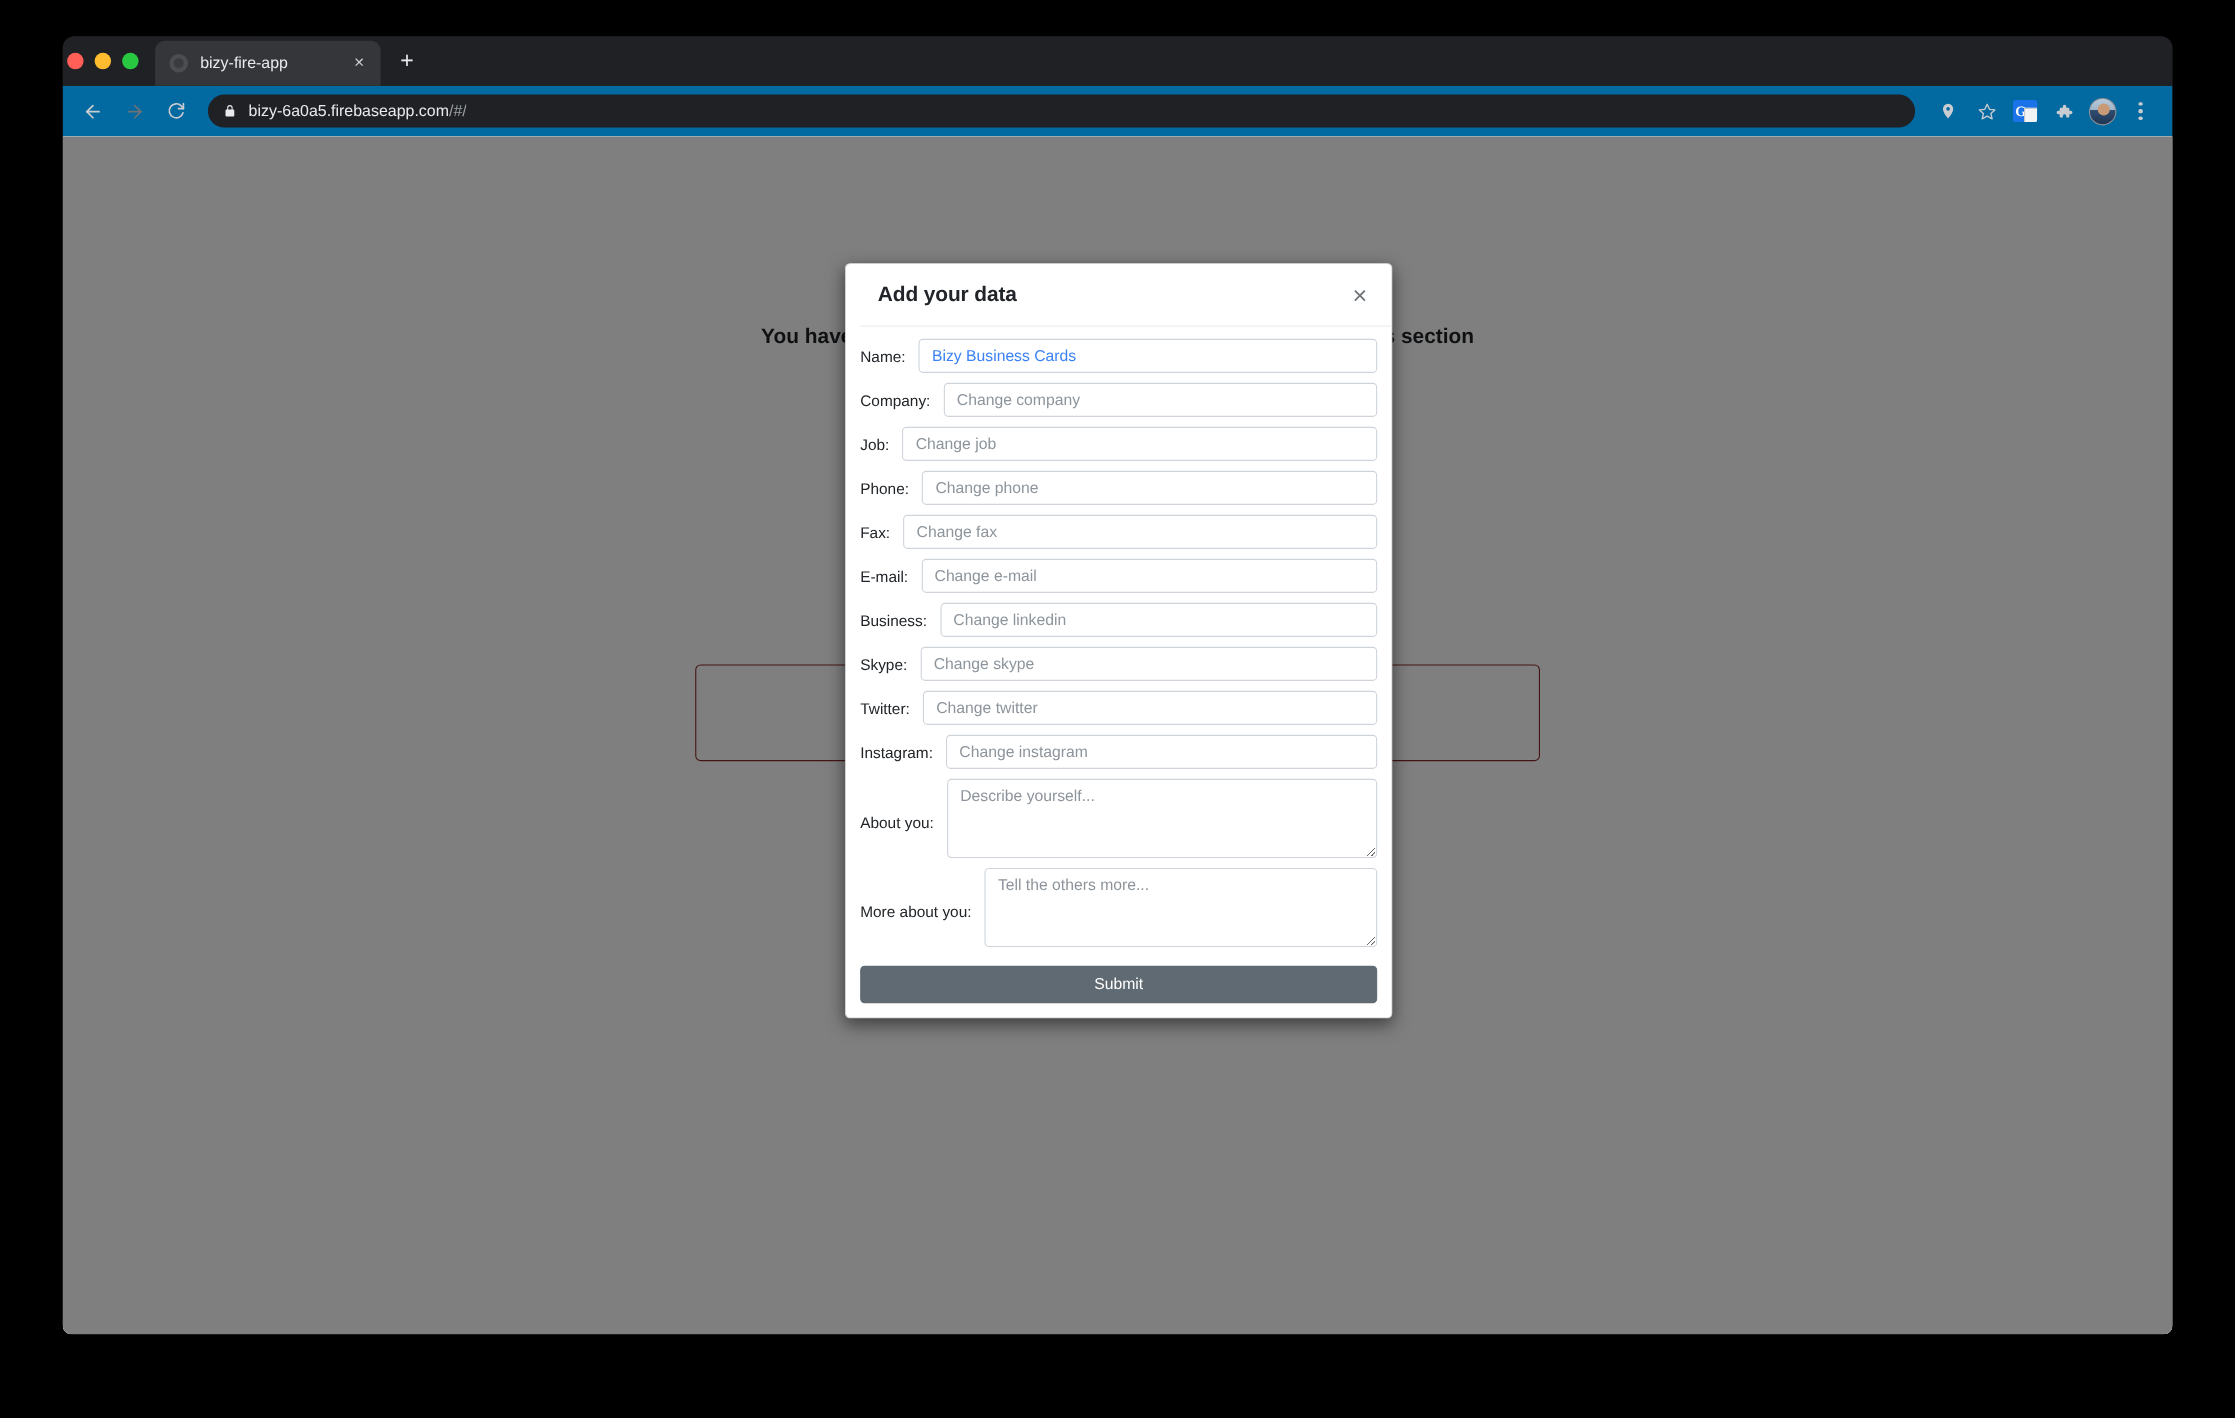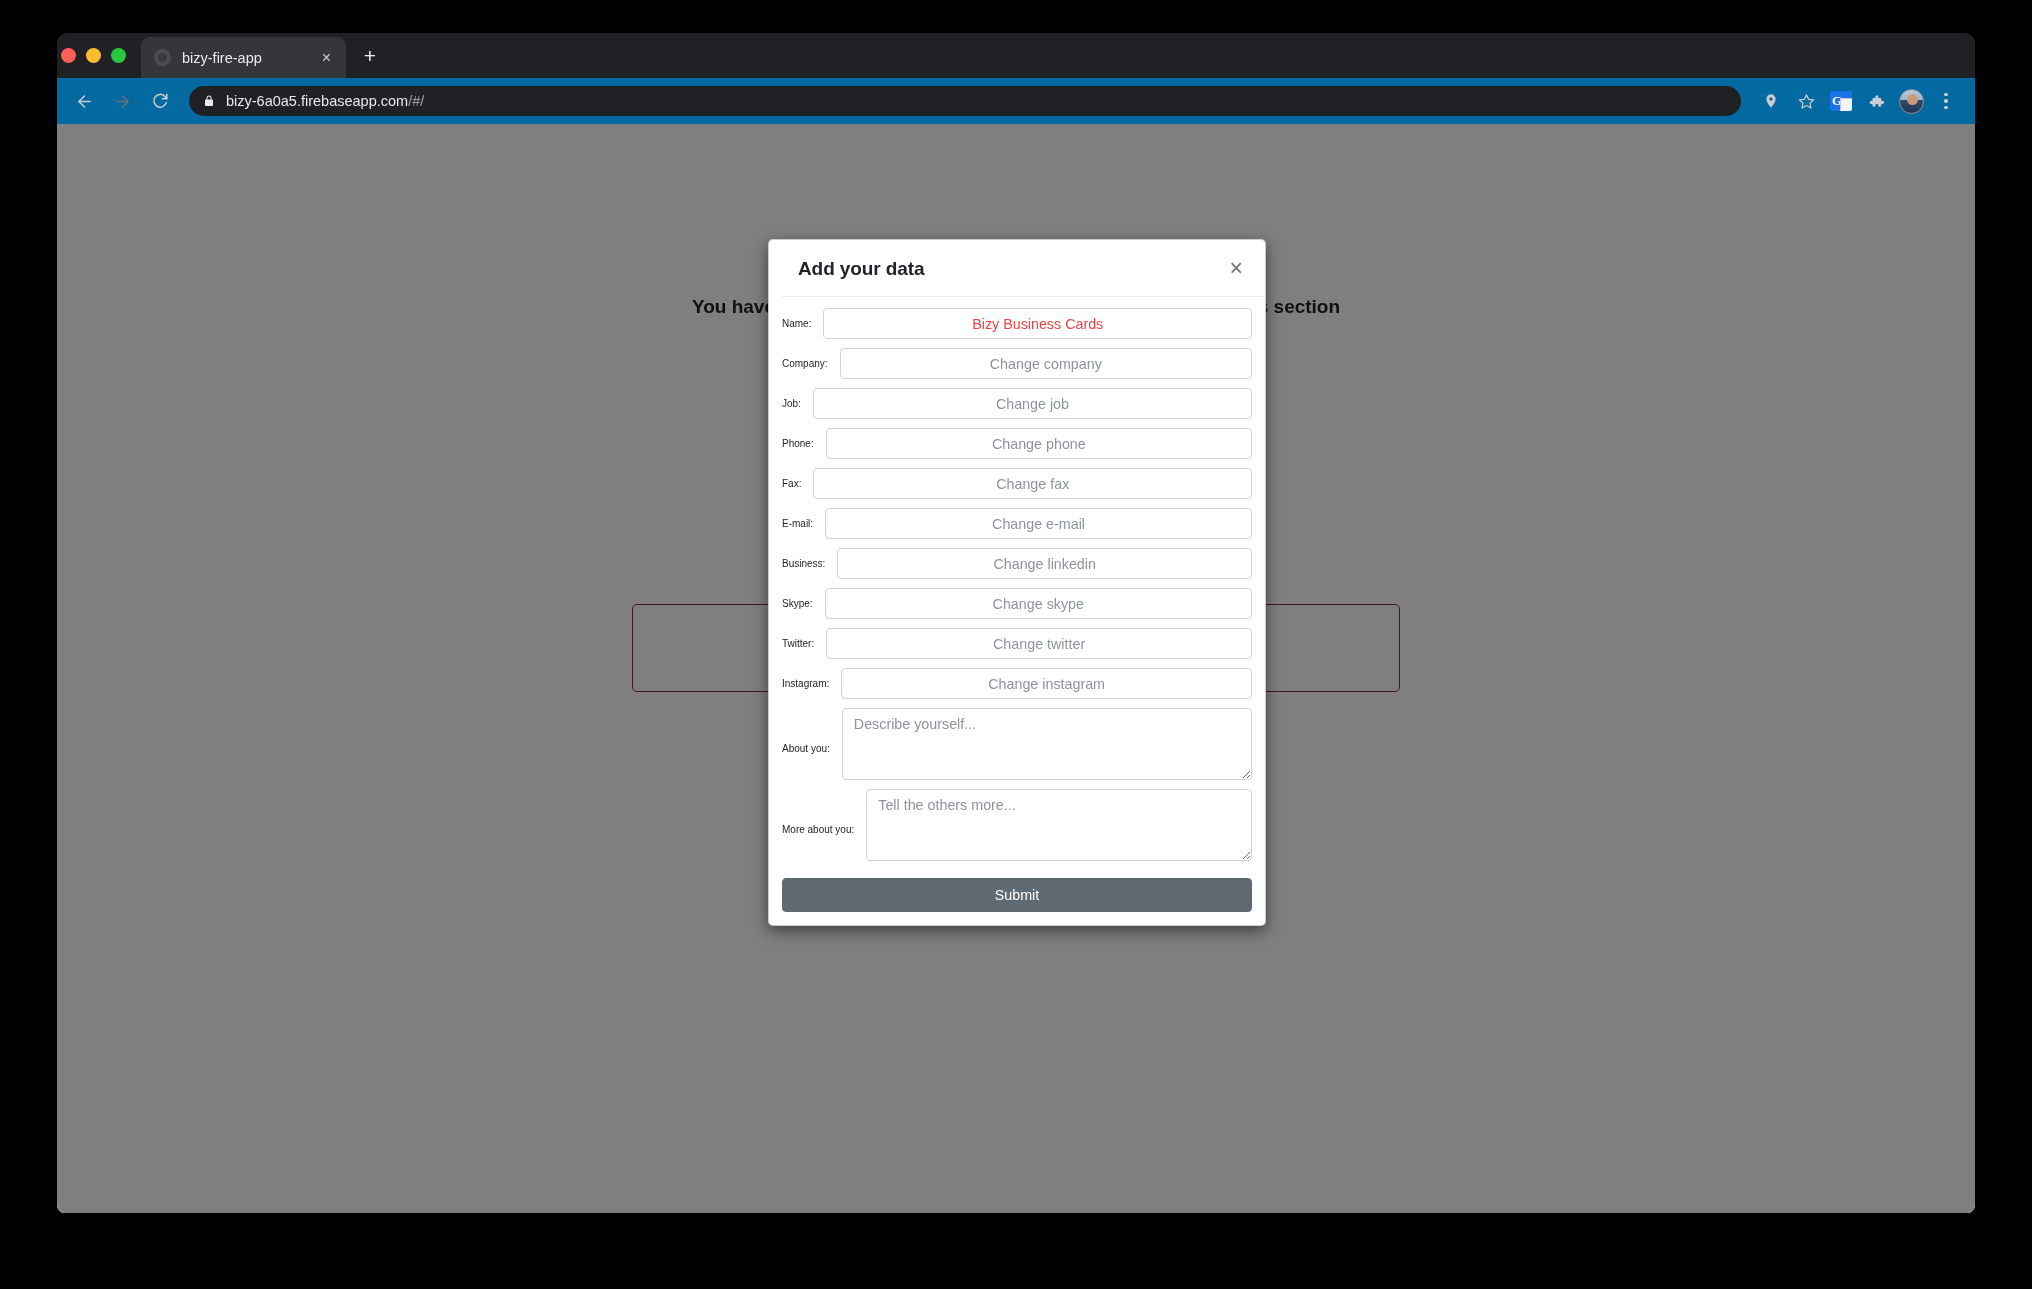--- a/index.html
+++ b/index.html
@@ -217,41 +217,40 @@
   #modal-body { padding: 11px 13px 13px 13px; }
 
   .form-row {
     display: flex;
     align-items: center;
     justify-content: flex-end;
     margin-bottom: 9px;
   }
   .form-row.textarea-row { align-items: center; }
   .field-label {
-    font-size: 10px;
+    font-size: 14px;
     color: #212529;
     white-space: nowrap;
     padding-right: 12px;
     flex: 0 0 auto;
   }
   .form-row.textarea-row .field-label { padding-top: 8px; }
 
   .field-input {
     flex: 1 1 auto;
     min-width: 0;
     height: 31px;
     border: 1px solid #ced4da;
     border-radius: 4px;
     background: #fff;
     padding: 0 11px;
     font-size: 14.3px;
-    color: #ef4444;
+    color: #3b82f6;
     font-family: "Liberation Sans", sans-serif;
     outline: none;
-    text-align: center;
   }
   .field-input::placeholder { color: #8d949b; opacity: 1; }
 
   .field-textarea {
     flex: 1 1 auto;
     min-width: 0;
     height: 72px;
     border: 1px solid #ced4da;
     border-radius: 4px;
     background: #fff;

